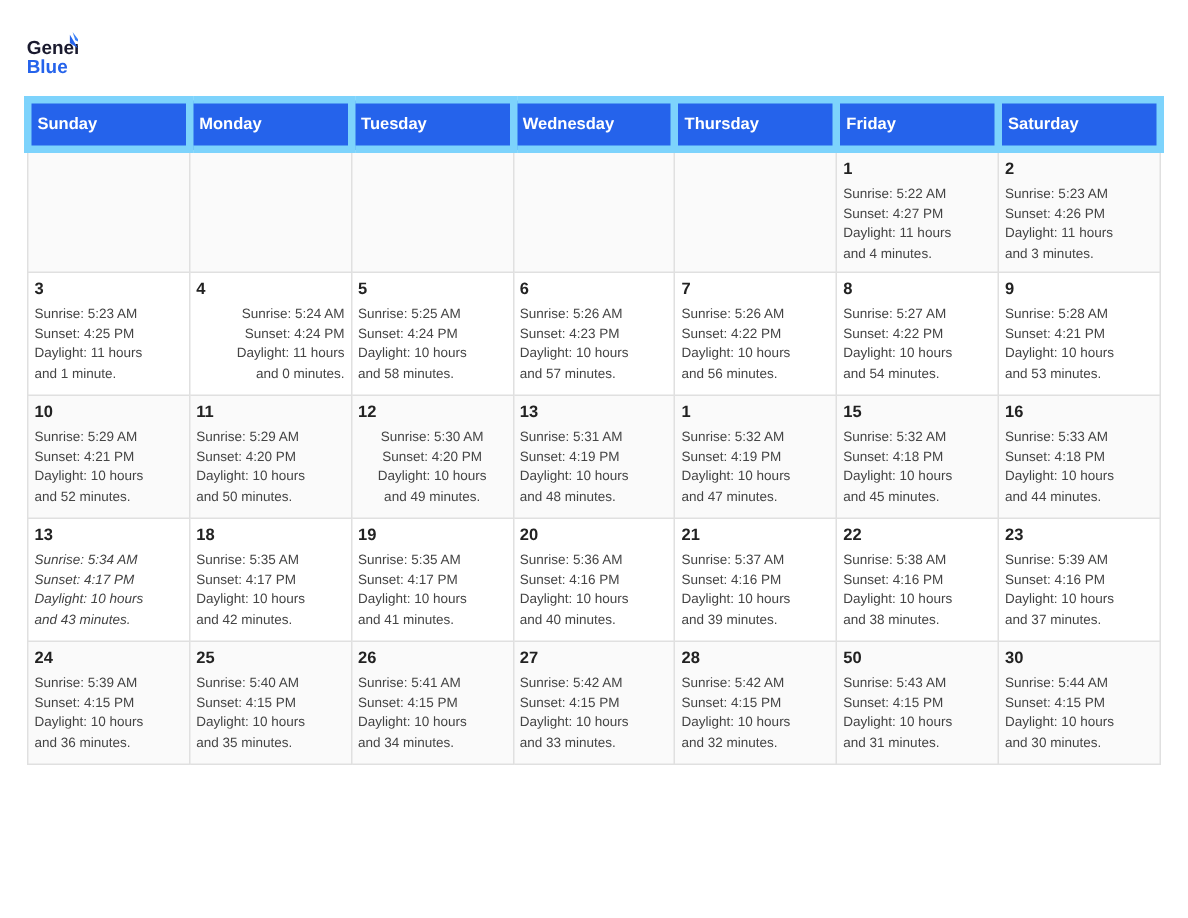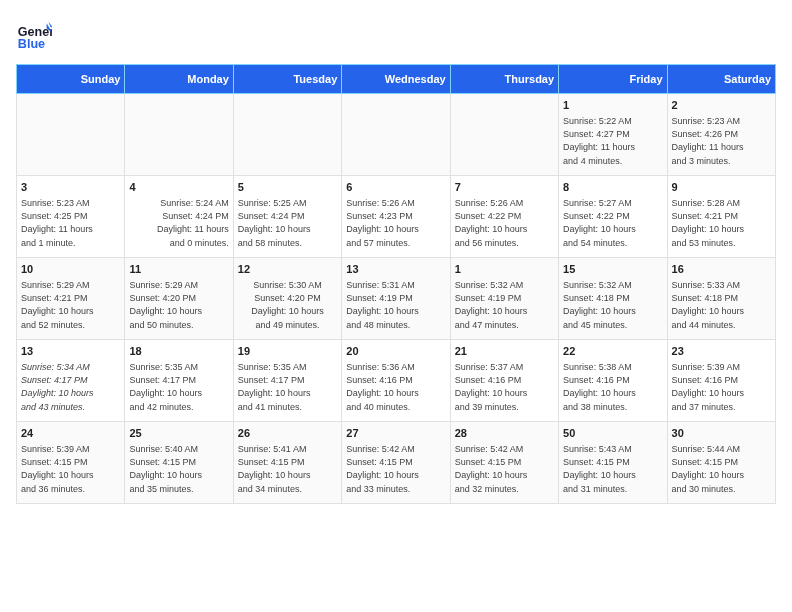--- a/index.html
+++ b/index.html
@@ -42,24 +42,24 @@
       width: 100%;
       border-collapse: collapse;
       font-size: 10px;
     }
     thead tr {
       background-color: #2563eb;
       color: white;
     }
     thead th {
       padding: 8px 4px;
-      text-align: right;
+      text-align: left;
       font-weight: bold;
       font-size: 11px;
-      border: 1px solid #7dd3fc;
+      border: 5px solid #7dd3fc;
     }
     tbody tr {
       border-bottom: 1px solid #ddd;
     }
     tbody td {
       padding: 4px;
       vertical-align: top;
       border: 1px solid #e0e0e0;
       min-height: 80px;
       height: 82px;

